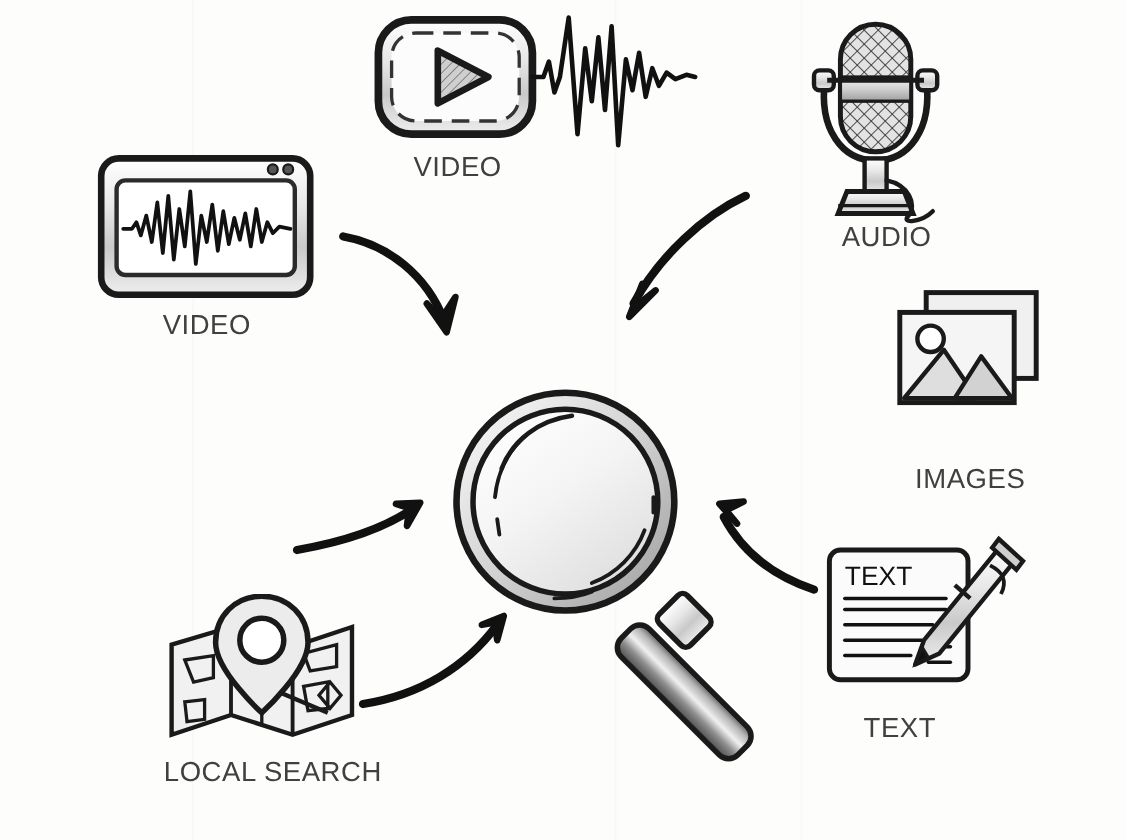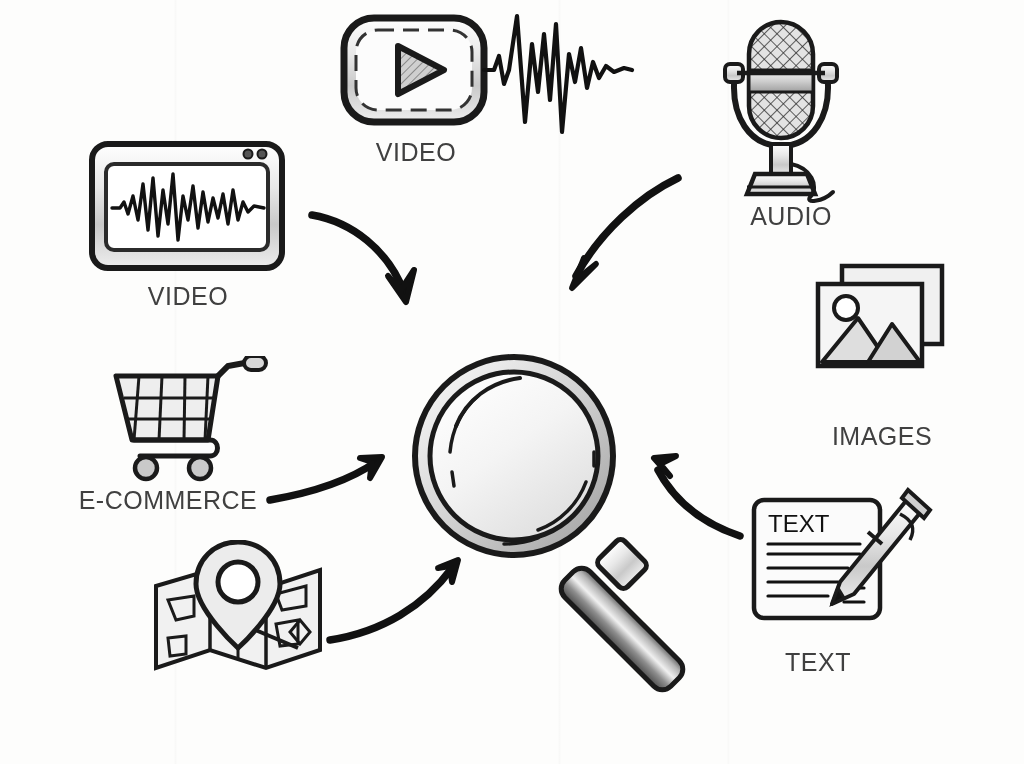--- a/index.html
+++ b/index.html
@@ -164,21 +164,21 @@
       <rect x="20" y="26" width="116" height="80" rx="22" fill="#fcfcfc" stroke="#333333" stroke-width="3" stroke-dasharray="16 9"></rect>
       <path d="M62,42 L108,66 L62,90 Z" fill="url(#hatch)" stroke="#1a1a1a" stroke-width="6" stroke-linejoin="round"></path>
 
       <path d="M148,66 L158,66 L163,52 L168,80 L173,66 L181,12 L189,118 L196,40 L202,88 L208,30
                L214,96 L220,20 L226,128 L233,50 L239,78 L245,44 L251,84 L257,58 L263,74 L270,62
                L278,68 L288,64 L296,66" fill="none" stroke="#111111" stroke-width="4.2" stroke-linejoin="round" stroke-linecap="round"></path>
     </svg>
     <div class="node-label" style="left:-70px; top:134px; width:300px; font-size:25px;">VIDEO</div>
   </div>
 
-  <div class="node" style="left:707px; top:14px; width:180px; height:230px;">
+  <div class="node" style="left:722px; top:14px; width:180px; height:230px;">
     <svg width="180" height="192" viewBox="0 0 180 192">
 
       <rect x="42" y="8" width="64" height="116" rx="32" fill="url(#mesh)" stroke="#1a1a1a" stroke-width="4.5"></rect>
       <rect x="42" y="56" width="64" height="22" fill="url(#gGrille)" stroke="#1a1a1a" stroke-width="3"></rect>
 
       <path d="M28,58 C22,104 44,132 74,132 C104,132 126,104 120,58" fill="none" stroke="#1a1a1a" stroke-width="6"></path>
       <rect x="18" y="50" width="18" height="18" rx="5" fill="url(#gMetal)" stroke="#1a1a1a" stroke-width="4"></rect>
       <rect x="112" y="50" width="18" height="18" rx="5" fill="url(#gMetal)" stroke="#1a1a1a" stroke-width="4"></rect>
       <line x1="30" y1="59" x2="118" y2="59" stroke="#1a1a1a" stroke-width="4.5"></line>
 
@@ -240,41 +240,23 @@
         <path d="M128,54 L158,46 L158,66 L134,70 Z"></path>
         <path d="M128,84 L150,80 L150,104 L132,106 Z"></path>
         <path d="M84,80 L150,108" stroke-width="4"></path>
         <path d="M152,80 L162,92 L152,104 L142,92 Z"></path>
         <path d="M90,46 L90,118"></path>
       </g>
 
       <path d="M90,2 C66,2 48,20 48,44 C48,70 90,108 90,108 C90,108 132,70 132,44 C132,20 114,2 90,2 Z" fill="#ececec" stroke="#1a1a1a" stroke-width="5"></path>
       <circle cx="90" cy="42" r="20" fill="#ffffff" stroke="#1a1a1a" stroke-width="5"></circle>
     </svg>
-  </div>
-
-  <div class="node" style="left:104px; top:356px; width:180px; height:160px;">
-    <svg width="170" height="130" viewBox="0 0 170 130">
-      <path d="M12,20 L114,20 L104,84 L28,84 Z" fill="#eeeeee" stroke="#1a1a1a" stroke-width="5" stroke-linejoin="round"></path>
-      <g stroke="#1a1a1a" stroke-width="3" fill="none">
-        <line x1="20" y1="42" x2="111" y2="42"></line>
-        <line x1="24" y1="63" x2="107" y2="63"></line>
-        <line x1="35" y1="20" x2="30" y2="84"></line>
-        <line x1="58" y1="20" x2="55" y2="84"></line>
-        <line x1="81" y1="20" x2="80" y2="84"></line>
-        <line x1="104" y1="20" x2="101" y2="84"></line>
-      </g>
-      <path d="M114,20 L124,10 L146,6" fill="none" stroke="#1a1a1a" stroke-width="6" stroke-linecap="round"></path>
-      <rect x="140" y="0" width="22" height="14" rx="7" fill="#d8d8d8" stroke="#1a1a1a" stroke-width="4"></rect>
-      <path d="M30,84 L106,84 C116,84 116,100 106,100 L36,100" fill="none" stroke="#1a1a1a" stroke-width="5" stroke-linecap="round"></path>
-      <circle cx="42" cy="112" r="11" fill="#c9c9c9" stroke="#1a1a1a" stroke-width="4.5"></circle>
-      <circle cx="96" cy="112" r="11" fill="#c9c9c9" stroke="#1a1a1a" stroke-width="4.5"></circle>
-    </svg>
-    <div class="node-label" style="left:-26px; top:130px; width:180px; font-size:25px;">E-COMMERCE</div>
-  </div>
+    <div class="node-label" style="left:0px; top:148px; width:200px; font-size:25px;">LOCAL SEARCH</div>
+  </div>
+
 
   <div class="node" style="left:88px; top:140px; width:200px; height:180px;">
     <svg width="200" height="132" viewBox="0 0 200 132">
       <rect x="4" y="4" width="190" height="124" rx="16" fill="url(#gMetal)" stroke="#1a1a1a" stroke-width="6"></rect>
       <rect x="18" y="24" width="162" height="86" rx="8" fill="#ffffff" stroke="#2b2b2b" stroke-width="4"></rect>
       <circle cx="160" cy="14" r="4.5" fill="#555555" stroke="#1a1a1a" stroke-width="2"></circle>
       <circle cx="174" cy="14" r="4.5" fill="#555555" stroke="#1a1a1a" stroke-width="2"></circle>
       <path d="M24,68 L32,68 L36,62 L40,74 L45,56 L50,80 L55,44 L60,90 L65,38 L70,96 L75,50
                L80,84 L85,34 L90,100 L95,56 L100,80 L105,46 L110,88 L115,52 L120,82 L125,58
                L130,78 L135,54 L140,84 L145,50 L150,80 L155,62 L160,72 L166,66 L176,68" fill="none" stroke="#111111" stroke-width="3.4" stroke-linejoin="round" stroke-linecap="round"></path>

